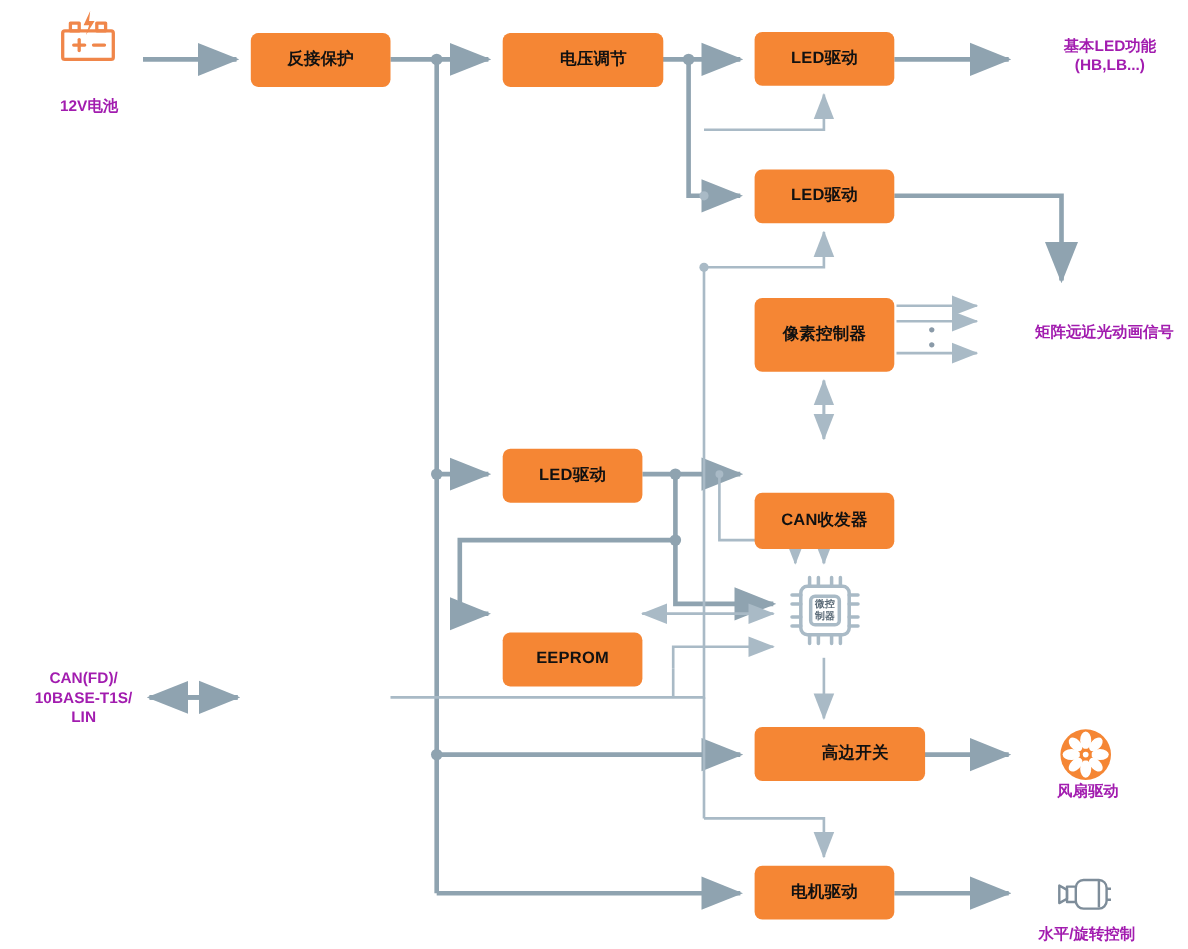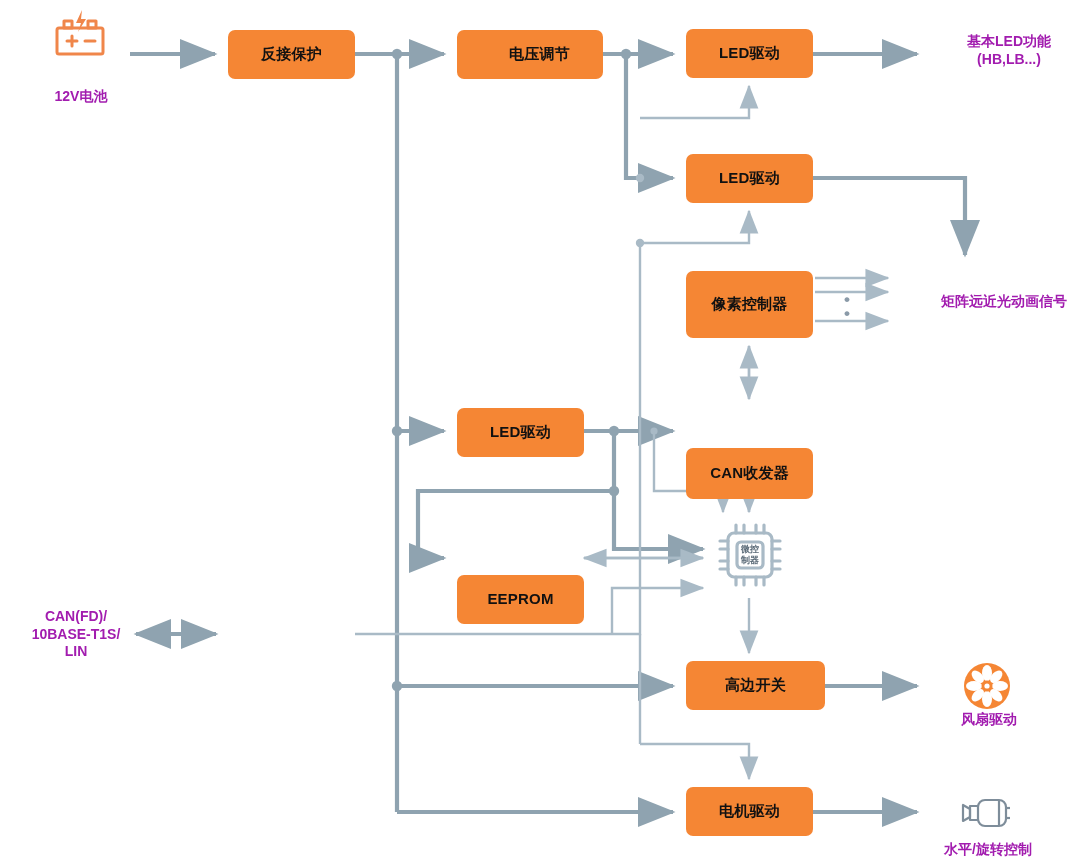--- a/index.html
+++ b/index.html
@@ -185,21 +185,21 @@
   <div class="block" style="left:686px;top:407px;width:127px;height:51px;flex-direction:row;margin-top:41px;">
     <span>CAN</span>
     <span>收发器</span>
   </div>
 
   <div class="block" style="left:457px;top:534px;width:127px;height:49px;margin-top:41px;">
     <span>EEPROM</span>
   </div>
 
 
-  <div class="block" style="left:686px;top:661px;width:139px;height:49px;">
+  <div class="block" style="left:686px;top:661px;width:127px;height:49px;padding-left:28px;">
     <span>高边开关</span>
   </div>
 
   <div class="block" style="left:686px;top:787px;width:127px;height:49px;">
     <span>电机驱动</span>
   </div>
 
   <div class="icon-box" style="left:52px;top:8px;width:60px;height:56px;">
     <svg viewBox="0 0 60 56" width="60" height="56" xmlns="http://www.w3.org/2000/svg">
       <g fill="none" stroke="#F0864A" stroke-width="3" stroke-linejoin="round">

